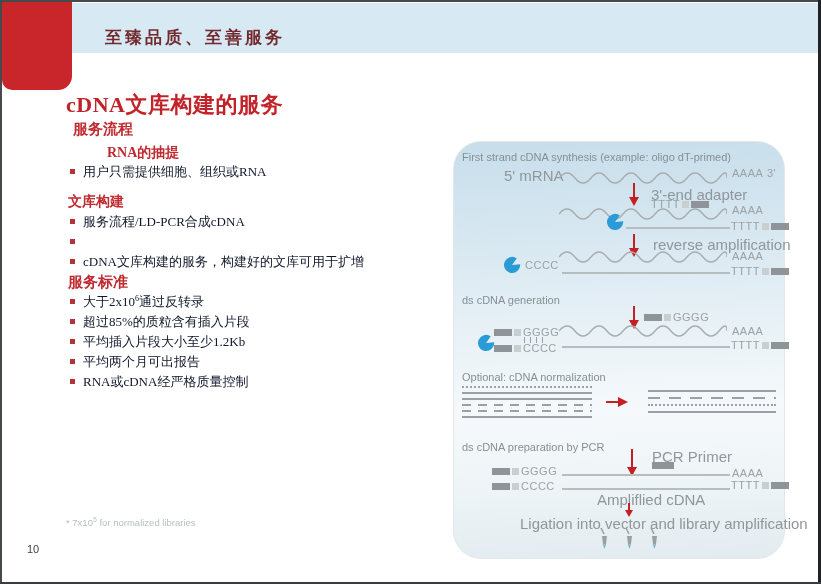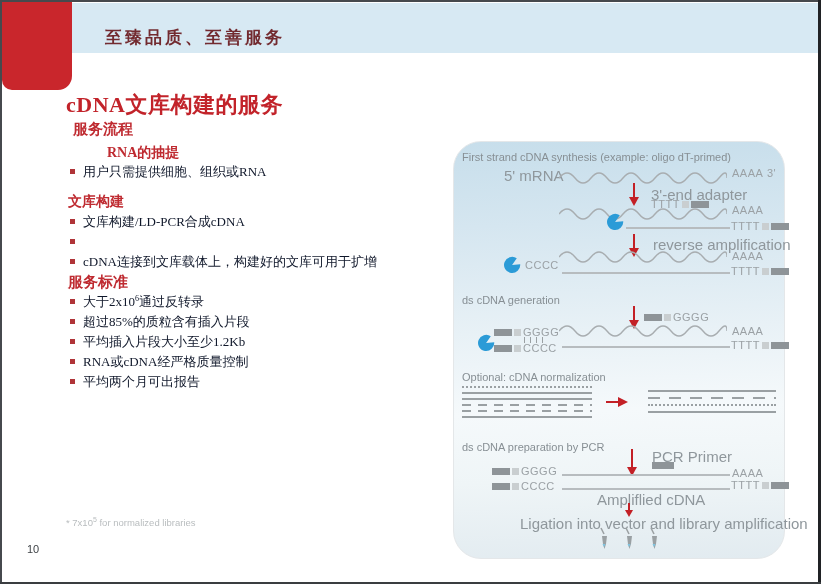--- a/index.html
+++ b/index.html
@@ -77,52 +77,52 @@
     <div class="li">
       <span class="sq"></span>
       <span>用户只需提供细胞、组织或RNA</span>
     </div>
   </div>
 
   <div class="sub-h cn" style="left:68px; top:193px;">文库构建</div>
   <div class="blist" style="top:213px;">
     <div class="li">
       <span class="sq"></span>
-      <span>文库构建/LD-PCR合成cDNA</span>
-    </div>
-    <div class="li">
-      <span class="sq"></span>
-    </div>
-    <div class="li">
-      <span class="sq"></span>
-      <span>cDNA连接到文库载体上，构建好的文库可用于扩增</span>
+      <span>服务流程/LD-PCR合成cDNA</span>
+    </div>
+    <div class="li">
+      <span class="sq"></span>
+    </div>
+    <div class="li">
+      <span class="sq"></span>
+      <span>cDNA文库构建的服务，构建好的文库可用于扩增</span>
     </div>
   </div>
 
   <div class="sec-h cn" style="left:68px; top:273px;">服务标准</div>
   <div class="blist" style="top:293px;">
     <div class="li">
       <span class="sq"></span>
       <span><span>大于2x10</span><sup>6</sup><span>通过反转录</span></span>
     </div>
     <div class="li">
       <span class="sq"></span>
       <span><span>超过85%的质粒含有插入片段</span><sup></sup><span></span></span>
     </div>
     <div class="li">
       <span class="sq"></span>
       <span><span>平均插入片段大小至少1.2Kb</span><sup></sup><span></span></span>
     </div>
     <div class="li">
       <span class="sq"></span>
+      <span><span>平均两个月可出报告</span><sup></sup><span></span></span>
+    </div>
+    <div class="li">
+      <span class="sq"></span>
       <span><span>RNA或cDNA经严格质量控制</span><sup></sup><span></span></span>
-    </div>
-    <div class="li">
-      <span class="sq"></span>
-      <span><span>平均两个月可出报告</span><sup></sup><span></span></span>
     </div>
   </div>
 
   <div class="footnote"><span>* 7x10</span><sup>5</sup><span> for normalized libraries</span></div>
   <div class="pagenum">10</div>
 
   <div class="panel">
 
     <div class="abs dsect" style="left:8px; top:9px;">First strand cDNA synthesis (example: oligo dT-primed)</div>
 

